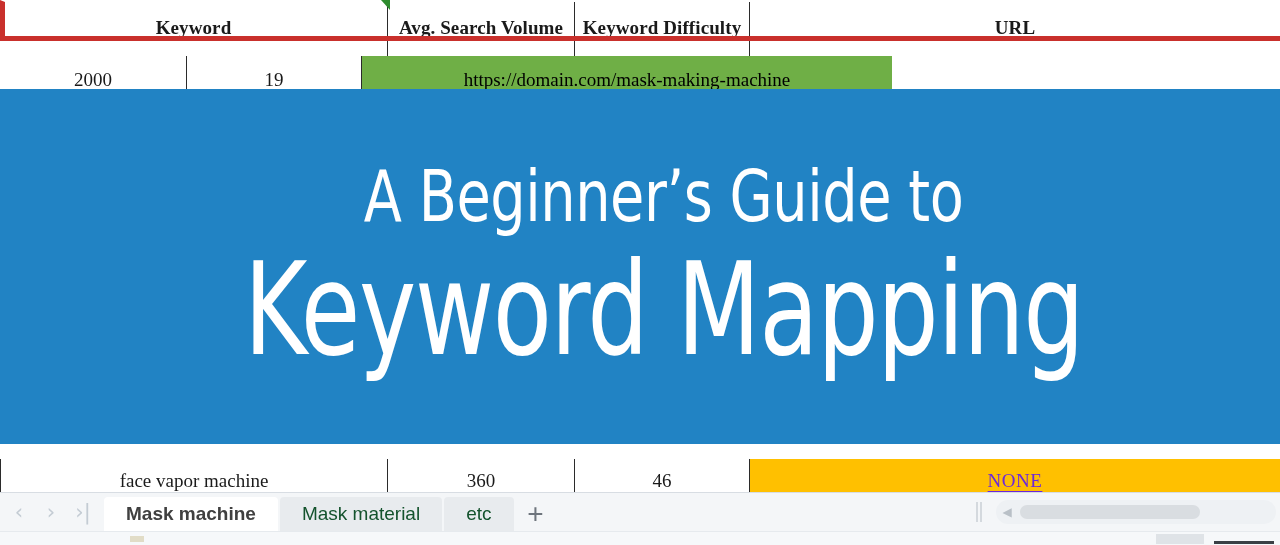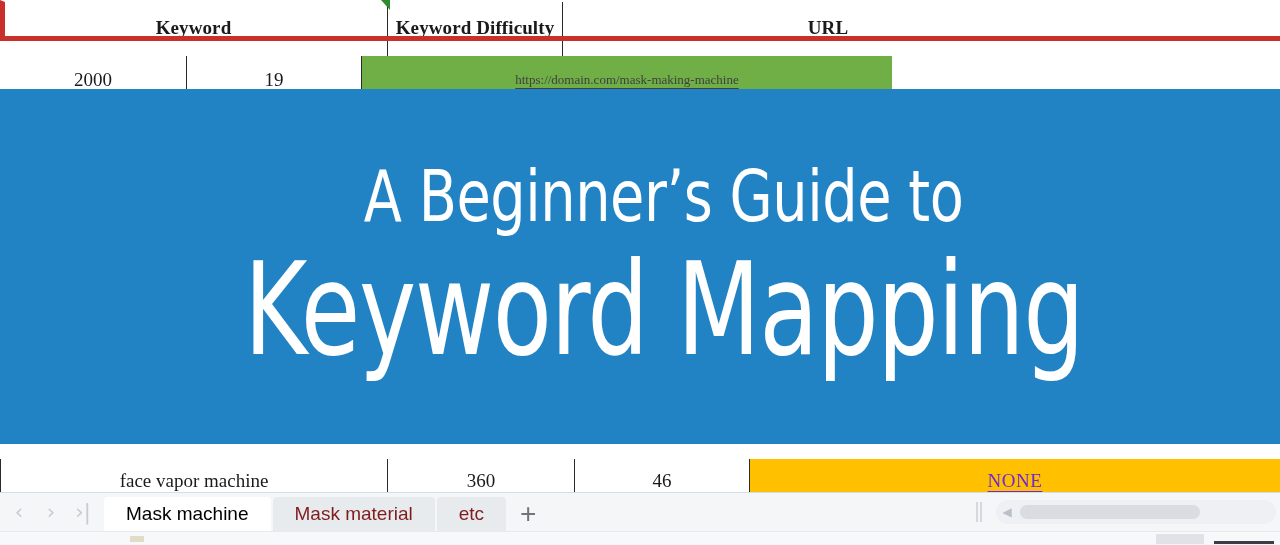--- a/index.html
+++ b/index.html
@@ -91,25 +91,24 @@
   }
   .row-1 .c-keyword { border-left: 1px solid #2b2b2b; }
 
   
   .row-2 { height: 44px; }
   .row-2 .cell { font-size: 19px; }
   .row-2 .c-url { background: #ffc000; }
   .row-2 .c-keyword { border-left: 1px solid #2b2b2b; }
 
   .link {
-    text-decoration: underline;
     text-underline-offset: 4px;
     font-family: "Liberation Serif", serif;
-    font-size: 13px;
-    color: #404040;
+    font-size: 19px;
+    color: #000000;
   }
   .link-none {
     text-decoration: underline;
     text-underline-offset: 4px;
     font-family: "Liberation Serif", serif;
     font-size: 19px;
     color: #6d28d9;
     letter-spacing: .5px;
   }
   .gridline-bot { border-bottom: 1px solid #2b2b2b; }
@@ -182,30 +181,30 @@
     align-items: flex-end;
     height: 39px;
   }
   .tab {
     height: 34px;
     display: flex;
     align-items: center;
     justify-content: center;
     padding: 0 22px;
     font-size: 19px;
-    color: #7f1d1d;
+    color: #14532d;
     background: #e8ebee;
     border-radius: 4px 4px 0 0;
     margin-right: 2px;
     white-space: nowrap;
   }
   .tab.active {
     background: #ffffff;
-    color: #000000;
-    font-weight: normal;
+    color: #404040;
+    font-weight: bold;
   }
   .tab-add {
     height: 34px;
     width: 40px;
     display: flex; align-items: center; justify-content: center;
     color: #6e757d;
     font-size: 28px;
     font-weight: 300;
     background: transparent;
   }
@@ -285,20 +284,21 @@
 </style>
 </head>
 <body>
 
 <div id="app">
 
   <div class="sheet">
 
     <div class="row header-row">
       <div class="cell c-keyword">Keyword</div>
+      <div class="cell c-volume">Avg. Search Volume</div>
       <div class="cell c-kd">Keyword Difficulty</div>
       <div class="cell c-url">URL</div>
       <div class="sel-outline"></div>
       <div class="note-marker"></div>
     </div>
 
     <div class="row row-1 gridline-bot">
       <div class="cell c-volume">2000</div>
       <div class="cell c-kd">19</div>
       <div class="cell c-url">

